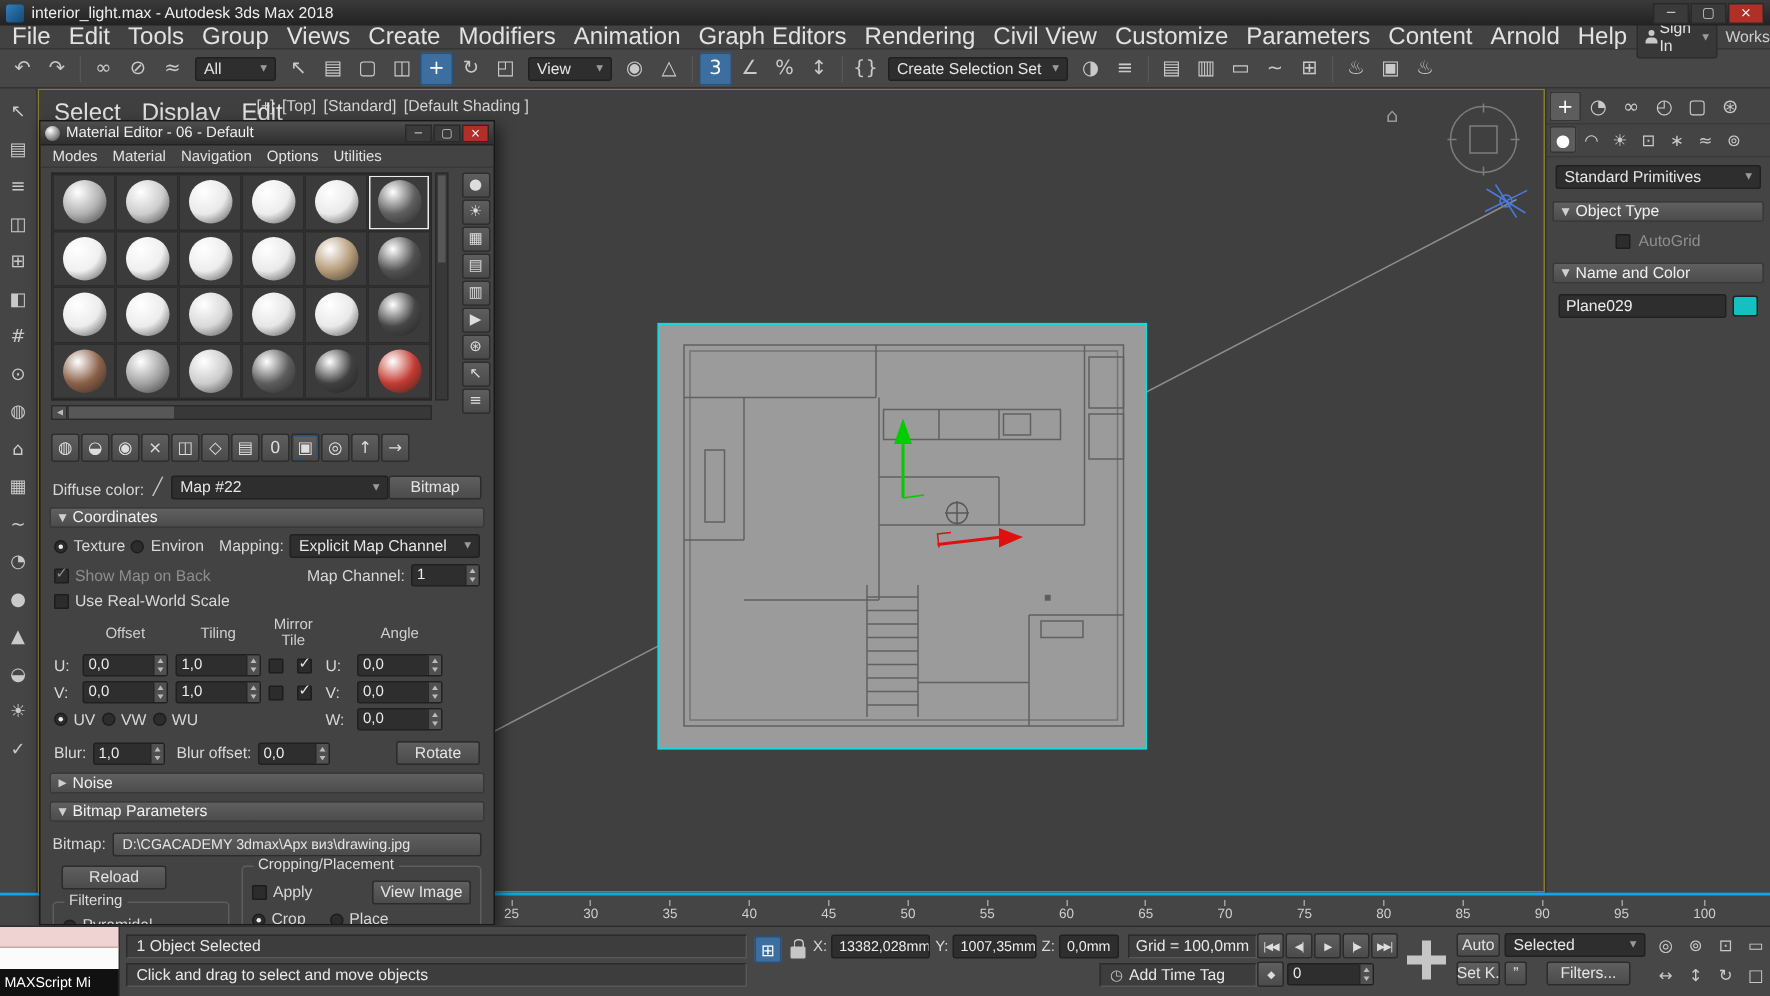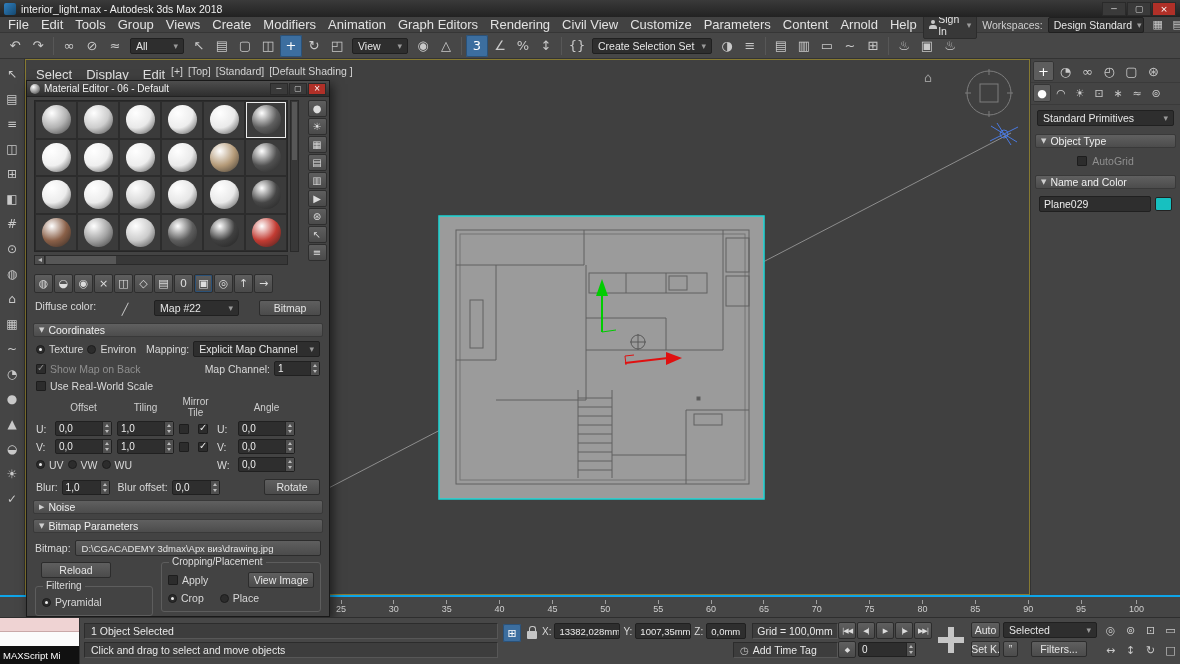--- a/index.html
+++ b/index.html
@@ -19,21 +19,21 @@
   .spin .ar{position:absolute;right:0;top:0;bottom:0;width:9px;background:#505050;border-left:1px solid #262626}
   .spin .ar::before{content:"";position:absolute;left:2px;top:2px;border-left:2px solid transparent;border-right:2px solid transparent;border-bottom:3px solid #bbb}
   .spin .ar::after{content:"";position:absolute;left:2px;bottom:2px;border-left:2px solid transparent;border-right:2px solid transparent;border-top:3px solid #bbb}
   .cb{width:10px;height:10px;background:#2c2c2c;border:1px solid #1d1d1d;border-radius:1px;display:inline-block;position:relative;flex:none}
   .cb.on::after{content:"✓";position:absolute;left:0;top:-3px;font-size:10px;color:#e8e8e8;font-family:"DejaVu Sans",sans-serif}
   .cb.on.dim::after{color:#8f8f8f}
   .rb{width:9px;height:9px;background:#2c2c2c;border:1px solid #1d1d1d;border-radius:50%;display:inline-block;position:relative;flex:none}
   .rb.on::after{content:"";position:absolute;left:2px;top:2px;width:3px;height:3px;border-radius:50%;background:#ededed}
   .lab{font-size:10.5px;color:#d8d8d8;white-space:nowrap}
   .dim{color:#8f8f8f}
-  .menu-item{padding:1px 6px;font-size:13px;color:#e2e2e2;white-space:nowrap}
+  .menu-item{padding:1px 6px;font-size:16px;color:#e2e2e2;white-space:nowrap}
   .sunken{position:absolute;background:#3d3d3d;border:1px solid;border-color:#2c2c2c #575757 #575757 #2c2c2c;display:flex;align-items:center;padding:0 6px;font-size:10.5px;color:#e8e8e8;white-space:nowrap;overflow:hidden}
   .ro-h{display:flex;align-items:center;height:14px;background:linear-gradient(#606060,#4c4c4c);border:1px solid #393939;border-radius:2px;padding:0 5px;font-size:10.5px;color:#efefef;margin:5px 6px 0}
   .ro-h::before{font-size:7px;margin-right:4px;color:#cfcfcf;font-family:"DejaVu Sans",sans-serif}
   .ro-h.open::before{content:"▼"}
   .ro-h.closed::before{content:"▶"}
   .grp{position:relative;border:1px solid #5d5d5d;border-radius:3px;padding:9px 6px 3px;margin-top:6px}
   .grp>.t{position:absolute;top:-7px;left:7px;background:#434343;padding:0 3px;font-size:10px;color:#dcdcdc}
   .gr{display:flex;align-items:center;gap:4px;margin-bottom:4px}
 
   
@@ -135,21 +135,21 @@
   .vsb{position:absolute;left:256px;top:0;width:9px;height:152px;background:#383838;border:1px solid #2a2a2a}
   .vsb-h{margin:1px;height:58px;background:#575757}
   .me-right{position:absolute;left:269px;top:0;width:28px;display:flex;flex-direction:column;gap:1px;align-items:center}
   .me-right .ic{width:19px;height:17px;font-size:10px}
   .hsb{position:absolute;left:0;top:155px;width:254px;height:10px;background:#383838;border:1px solid #2a2a2a;display:flex;align-items:center}
   .hsb-a{width:10px;height:8px;background:#4e4e4e;border-right:1px solid #2a2a2a;position:relative;flex:none}
   .hsb-a::after{content:"";position:absolute;left:3px;top:1.5px;border-top:2.5px solid transparent;border-bottom:2.5px solid transparent;border-right:4px solid #bbb}
   .hsb-h{width:70px;height:8px;background:#575757;margin-left:1px}
   .me-tools{display:flex;gap:1px;margin:8px 0 0 7px}
   .me-tools .ic{width:19px;height:19px;font-size:11px}
-  .me-diffuse{display:flex;align-items:flex-start;gap:20px;margin:7px 8px 0}
+  .me-diffuse{display:flex;align-items:flex-end;gap:0;margin:7px 8px 0}
   .co-r1,.co-r2,.co-r3{display:flex;align-items:center;gap:4px;margin:4px 9px 0}
   .co-grid{display:grid;grid-template-columns:14px 57px 57px 14px 14px 16px 57px;column-gap:5px;row-gap:3px;align-items:center;margin:4px 9px 0}
   .co-grid .ch{font-size:10px;color:#cfcfcf;text-align:center}
   .co-grid .spin{width:100%}
   .uvw{display:flex;align-items:center;gap:4px;grid-column:1/6}
   .co-blur{display:flex;align-items:center;gap:4px;margin:7px 9px 0}
   .bp-r1{display:flex;align-items:center;gap:4px;margin:7px 8px 0}
   .btn.path{flex:1;justify-content:flex-start;font-size:9.5px;overflow:hidden}
   .bp-cols{display:flex;gap:8px;margin:6px 8px 0;align-items:flex-start}
   .bp-left{width:118px;display:flex;flex-direction:column}
@@ -546,20 +546,28 @@
     <div class="me-title" data-name="material-editor-titlebar">
       <span class="me-ticon" data-name="material-editor-icon"></span>
       <span class="me-ttext" data-name="material-editor-title">Material Editor - 06 - Default</span>
       <div class="winbtns me-btns" data-name="material-editor-window-buttons">
 
       <span class="winbtn s" data-name="me-minimize-button">─</span>
           <span class="winbtn s" data-name="me-maximize-button">▢</span>
           <span class="winbtn s" data-name="me-close-button">×</span>
         </div>
     </div>
+    <div class="me-menu" data-name="material-editor-menubar">
+
+    <span class="menu-item" data-name="material-editor-menu">Modes</span>
+        <span class="menu-item" data-name="material-editor-menu">Material</span>
+        <span class="menu-item" data-name="material-editor-menu">Navigation</span>
+        <span class="menu-item" data-name="material-editor-menu">Options</span>
+        <span class="menu-item" data-name="material-editor-menu">Utilities</span>
+      </div>
     <div class="samples" data-name="sample-area">
       <div class="slot-grid" data-name="sample-slots">
 
       <div class="slot" data-name="sample-slot">
           <div class="ball" data-name="material-sphere" style="--c: #b2b2b2;"></div>
         </div>
           <div class="slot" data-name="sample-slot">
           <div class="ball" data-name="material-sphere" style="--c: #cdcdcd;"></div>
         </div>
           <div class="slot" data-name="sample-slot">

